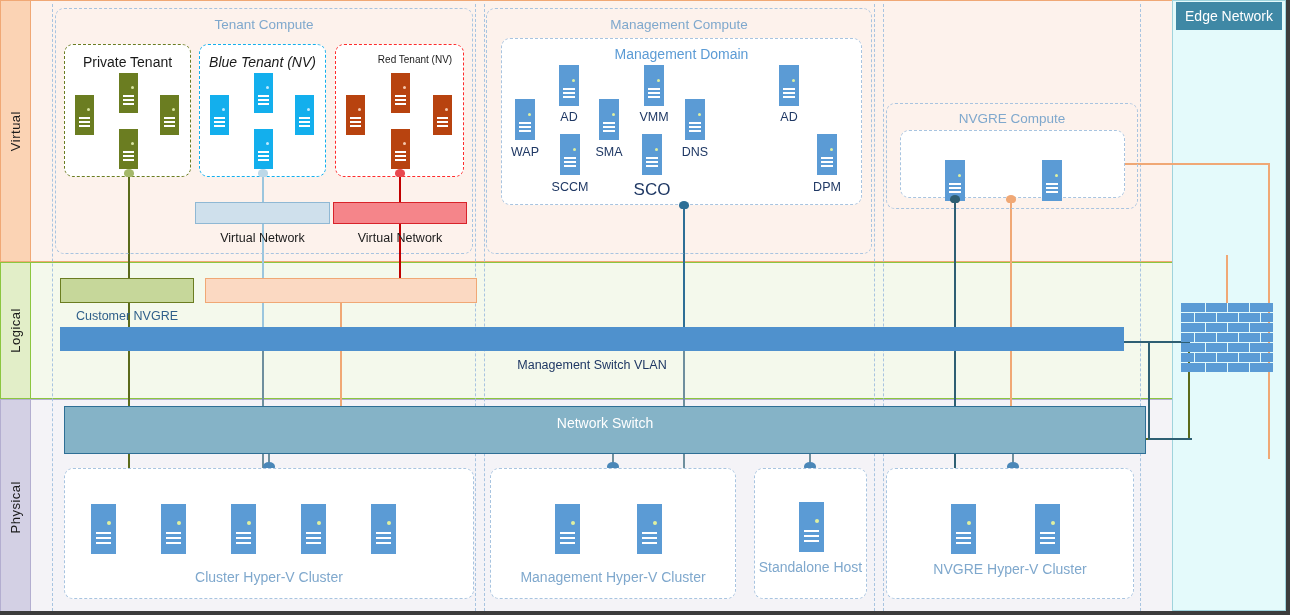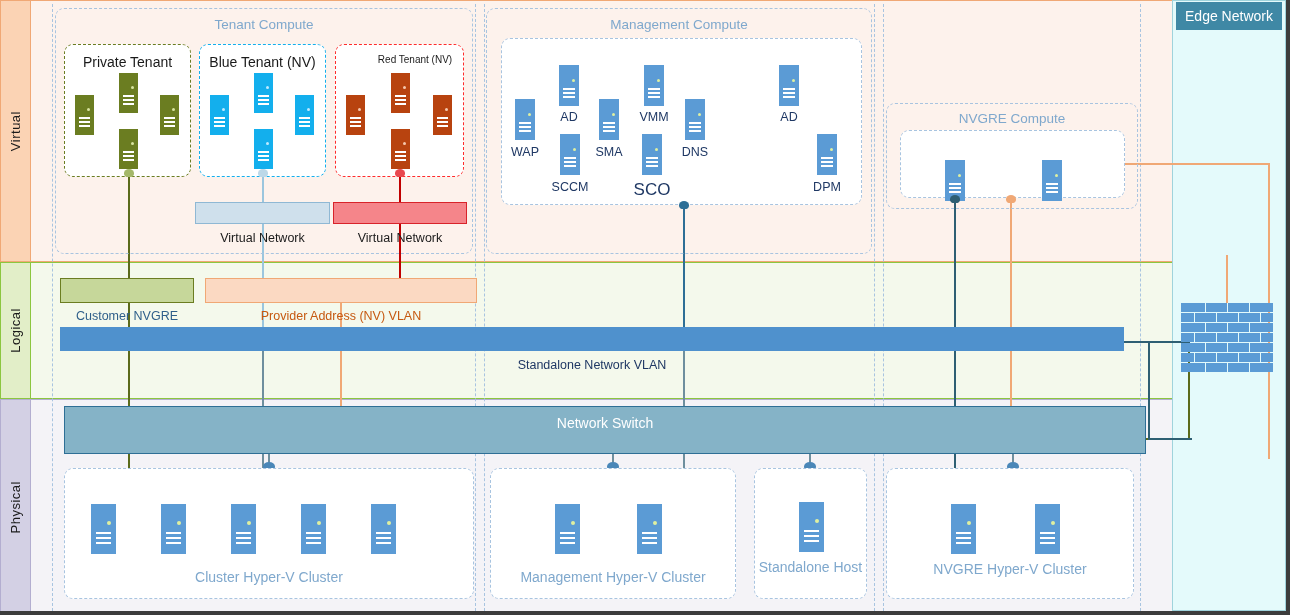--- a/index.html
+++ b/index.html
@@ -139,21 +139,21 @@
     <div class="srv" style="left:54px;top:84px;width:19px;height:40px;">
       <div class="body" style="background:#6b7d21;"></div>
       <div class="led" style="right:4px;top:13px;width:3px;height:3px;background:#d8e4a0;"></div>
       <div class="ln" style="left:4px;top:22px;width:11px;height:2px;"></div>
       <div class="ln" style="left:4px;top:26px;width:11px;height:2px;"></div>
       <div class="ln" style="left:4px;top:30px;width:11px;height:2px;"></div>
     </div>
   </div>
   <div class="dot" style="left:124px;top:169px;width:10px;height:8px;background:#a4b86a;"></div>
 
-  <div class="innerbox" style="left:199px;top:44px;width:127px;height:133px;border:1.5px dashed #13afed;">
+  <div class="innerbox" style="left:199px;top:44px;width:127px;height:133px;border:1.5px dashed #13afed;font-style:italic;">
     <div class="innerbox-title" style="top:9px;color:#1a1a1a;font-size:14px;">Blue Tenant (NV)</div>
     <div class="srv" style="left:10px;top:50px;width:19px;height:40px;">
       <div class="body" style="background:#13afed;"></div>
       <div class="led" style="right:4px;top:13px;width:3px;height:3px;background:#bfeaff;"></div>
       <div class="ln" style="left:4px;top:22px;width:11px;height:2px;"></div>
       <div class="ln" style="left:4px;top:26px;width:11px;height:2px;"></div>
       <div class="ln" style="left:4px;top:30px;width:11px;height:2px;"></div>
     </div>
     <div class="srv" style="left:54px;top:28px;width:19px;height:40px;">
       <div class="body" style="background:#13afed;"></div>
@@ -216,20 +216,21 @@
   <div class="barlabel" style="left:195px;top:231px;width:135px;color:#1a1a1a;">Virtual Network</div>
 
   <div class="bar" style="left:333px;top:202px;width:134px;height:22px;background:#f5858a;border:1.5px solid #d8232a;"></div>
   <div class="barlabel" style="left:333px;top:231px;width:134px;color:#1a1a1a;">Virtual Network</div>
 
   <div class="dashbox" style="left:486px;top:8px;width:386px;height:246px;">
     <div class="dashbox-title" style="top:8px;">Management Compute</div>
   </div>
 
   <div class="innerbox" style="left:501px;top:38px;width:361px;height:167px;border:1.5px dashed #a8c4e0;">
+    <div class="innerbox-title" style="top:7px;color:#5b9bd5;font-size:14px;">Management Domain</div>
 
     <div class="srv" style="left:13px;top:60px;width:20px;height:41px;">
       <div class="body" style="background:#5b9bd5;"></div>
       <div class="led" style="right:4px;top:14px;width:3px;height:3px;background:#dff0a0;"></div>
       <div class="ln" style="left:4px;top:23px;width:12px;height:2px;"></div>
       <div class="ln" style="left:4px;top:27px;width:12px;height:2px;"></div>
       <div class="ln" style="left:4px;top:31px;width:12px;height:2px;"></div>
     </div>
     <div class="barlabel" style="left:0px;top:106px;width:46px;color:#1f3864;font-size:12.5px;">WAP</div>
 
@@ -327,24 +328,23 @@
       <div class="ln" style="left:4px;top:31px;width:12px;height:2px;"></div>
     </div>
   </div>
   <div class="dot" style="left:950px;top:195px;width:10px;height:8px;background:#2e5f73;"></div>
   <div class="dot" style="left:1006px;top:195px;width:10px;height:8px;background:#f0a875;"></div>
 
   <div class="bar" style="left:60px;top:278px;width:134px;height:25px;background:#c6d79a;border:1.5px solid #6b7d21;"></div>
   <div class="vlanlabel" style="left:60px;top:309px;width:134px;text-align:center;color:#2e5f8a;">Customer NVGRE</div>
 
   <div class="bar" style="left:205px;top:278px;width:272px;height:25px;background:#fbd9c2;border:1.5px solid #f0a875;"></div>
-  <div class="vlanlabel" style="left:205px;top:309px;width:272px;text-align:center;color:#c65911;">Provider Address (NV) VLAN</div>
 
   <div class="bar" style="left:60px;top:327px;width:1064px;height:24px;background:#4f91cd;"></div>
-  <div class="vlanlabel" style="left:60px;top:358px;width:1064px;text-align:center;color:#1f3864;">Standalone Network VLAN</div>
+  <div class="vlanlabel" style="left:60px;top:358px;width:1064px;text-align:center;color:#1f3864;">Management Switch VLAN</div>
 
   <div class="abs" style="left:1181px;top:303px;width:92px;height:76px;">
     <div class="brick" style="left:0;top:0;width:24px;height:9px;"></div>
     <div class="brick" style="left:25px;top:0;width:21px;height:9px;"></div>
     <div class="brick" style="left:47px;top:0;width:21px;height:9px;"></div>
     <div class="brick" style="left:69px;top:0;width:23px;height:9px;"></div>
     <div class="brick" style="left:0;top:10px;width:13px;height:9px;"></div>
     <div class="brick" style="left:14px;top:10px;width:21px;height:9px;"></div>
     <div class="brick" style="left:36px;top:10px;width:21px;height:9px;"></div>
     <div class="brick" style="left:58px;top:10px;width:21px;height:9px;"></div>

